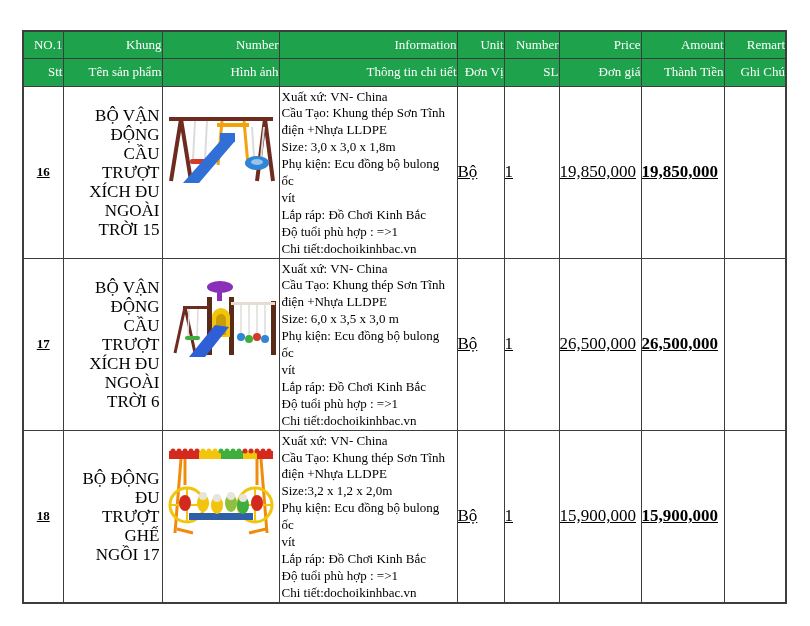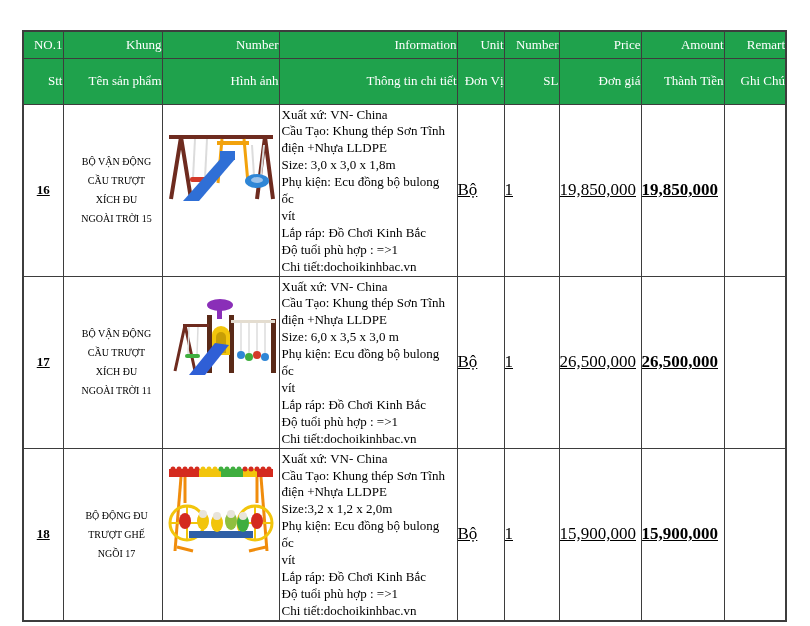--- a/index.html
+++ b/index.html
@@ -23,31 +23,31 @@
   }
   thead th {
     background: var(--accent, #1fa24c);
     color: #ffffff;
     font-weight: normal;
     font-size: 13px;
     text-align: right;
     vertical-align: middle;
   }
   thead tr.h1 { height: 27px; }
-  thead tr.h2 { height: 46px; }
+  thead tr.h2 { height: 28px; }
   tbody tr { height: 152px; }
 
   td.c-stt {
     text-align: center; vertical-align: middle;
     font-weight: bold; font-size: 13px; margin-left: 14px;
   }
   td.c-stt .num { text-decoration: underline; }
   td.c-name {
-    text-align: center; vertical-align: middle;
-    font-size: 10px; line-height: 19px;
+    text-align: right; vertical-align: middle;
+    font-size: 17px; line-height: 19px;
     padding-left: 10px; padding-right: 2px;
   }
   td.c-pic { text-align: center; vertical-align: top; padding-top: 16px; }
   td.c-pic.tall { padding-top: 10px; }
   td.c-info {
     vertical-align: top;
     font-size: 13px; line-height: 16.9px;
     padding: 2px 4px 0 2px;
   }
   td.c-info .iline { text-align: left; }
@@ -141,21 +141,21 @@
         <td class="c-price">19,850,000</td>
         <td class="c-amount">19,850,000</td>
         <td class="c-remark"></td>
       </tr>
       <tr>
         <td class="c-stt"><span class="num">17</span></td>
         <td class="c-name">
           <div>BỘ VẬN ĐỘNG</div>
           <div>CẦU TRƯỢT</div>
           <div>XÍCH ĐU</div>
-          <div>NGOÀI TRỜI 11</div>
+          <div>NGOÀI TRỜI 6</div>
         </td>
         <td class="c-pic">
   <span class="pic-wrap">
     <svg width="116" height="86" viewBox="0 0 116 86">
       <ellipse cx="57" cy="12" rx="13" ry="6" fill="#8a2fb8"></ellipse>
       <rect x="54" y="14" width="5" height="12" fill="#8a2fb8"></rect>
       <rect x="44" y="22" width="5" height="58" fill="#5a2a18"></rect>
       <rect x="66" y="22" width="5" height="58" fill="#5a2a18"></rect>
       <rect x="108" y="26" width="5" height="54" fill="#5a2a18"></rect>
       <rect x="68" y="27" width="44" height="3" fill="#e4ddd0"></rect>

